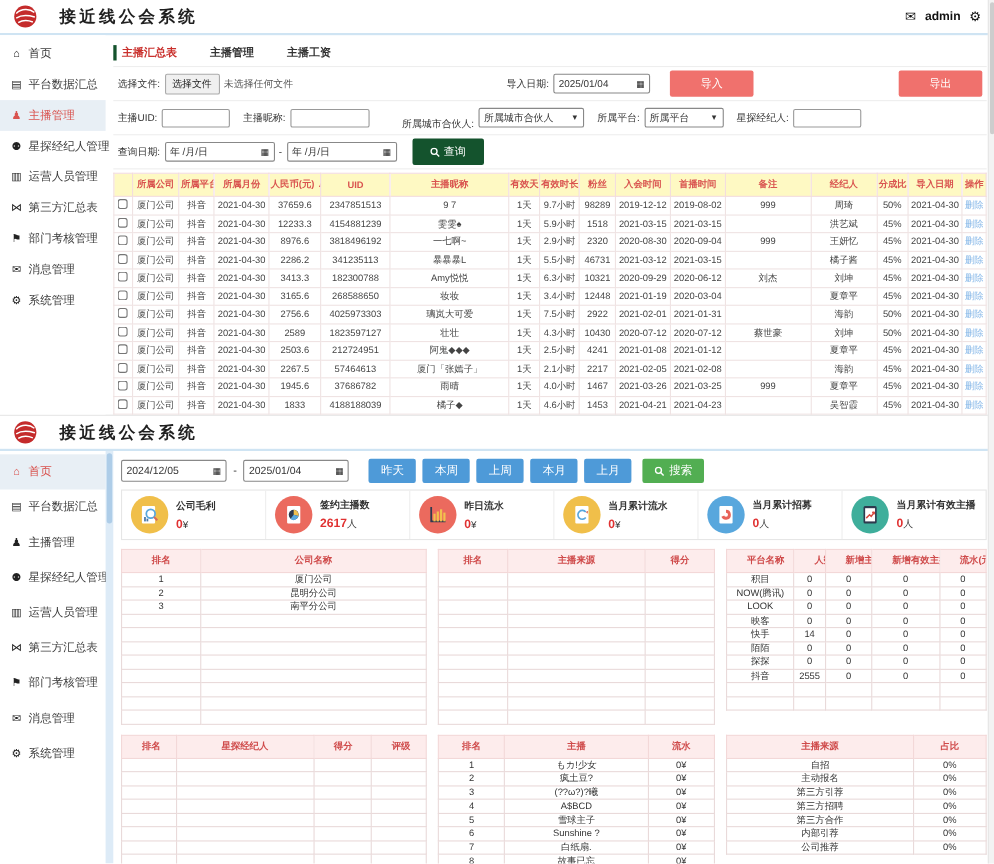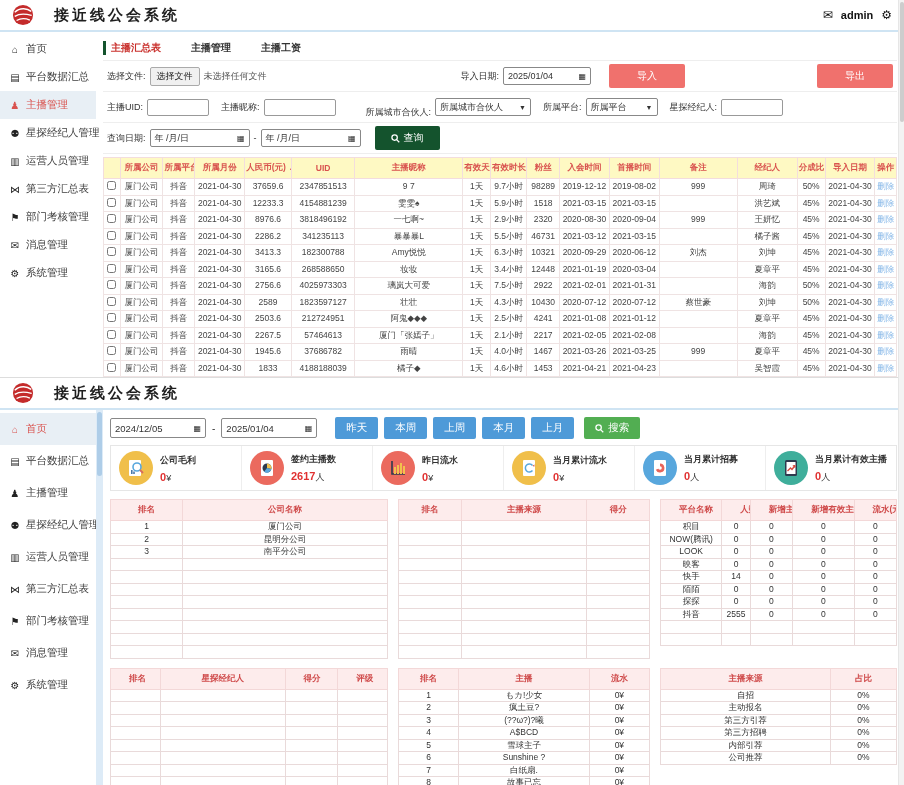--- a/index.html
+++ b/index.html
@@ -1046,20 +1046,24 @@
                 </tr>
                 <tr>
                   <td>第三方引荐</td>
                   <td>0%</td>
                 </tr>
                 <tr>
                   <td>第三方招聘</td>
                   <td>0%</td>
                 </tr>
                 <tr>
+                  <td>第三方合作</td>
+                  <td>0%</td>
+                </tr>
+                <tr>
                   <td>内部引荐</td>
                   <td>0%</td>
                 </tr>
                 <tr>
                   <td>公司推荐</td>
                   <td>0%</td>
                 </tr>
               </tbody>
             </table>
           </div>

